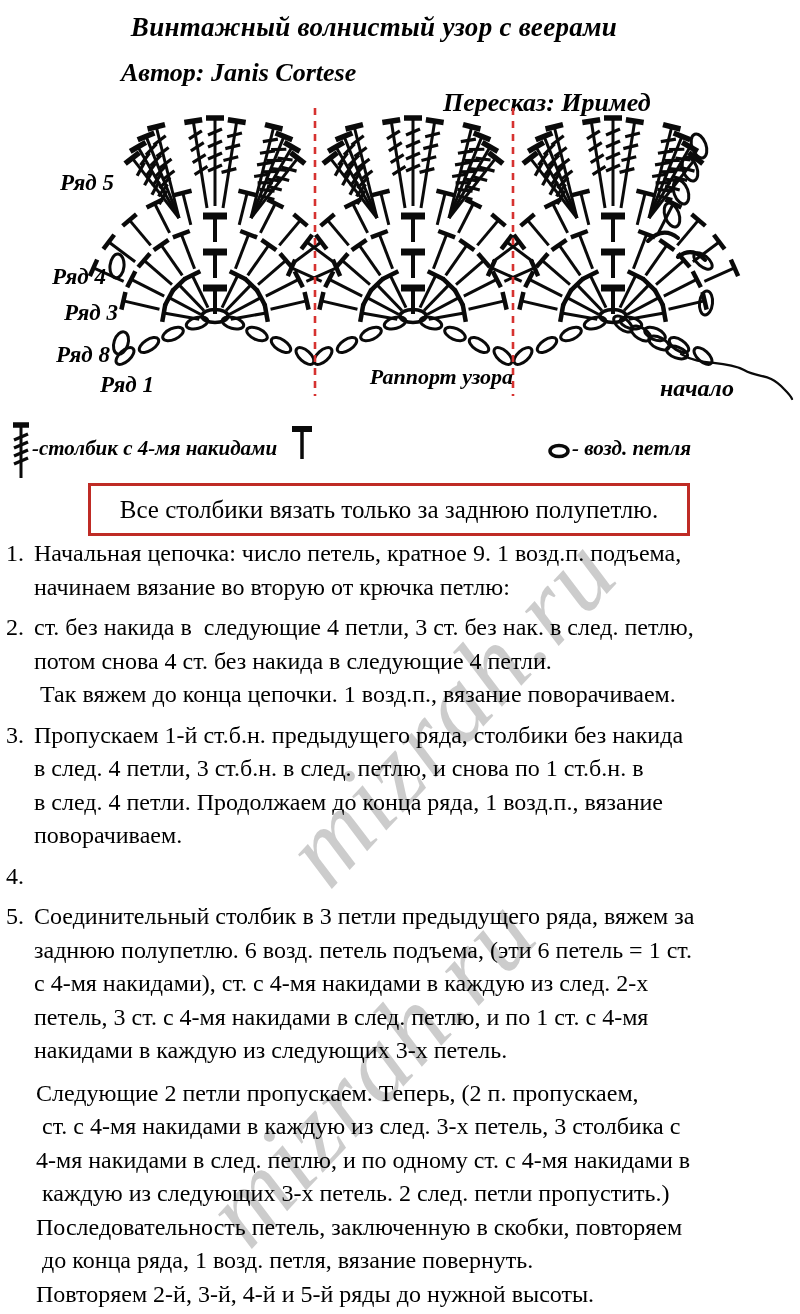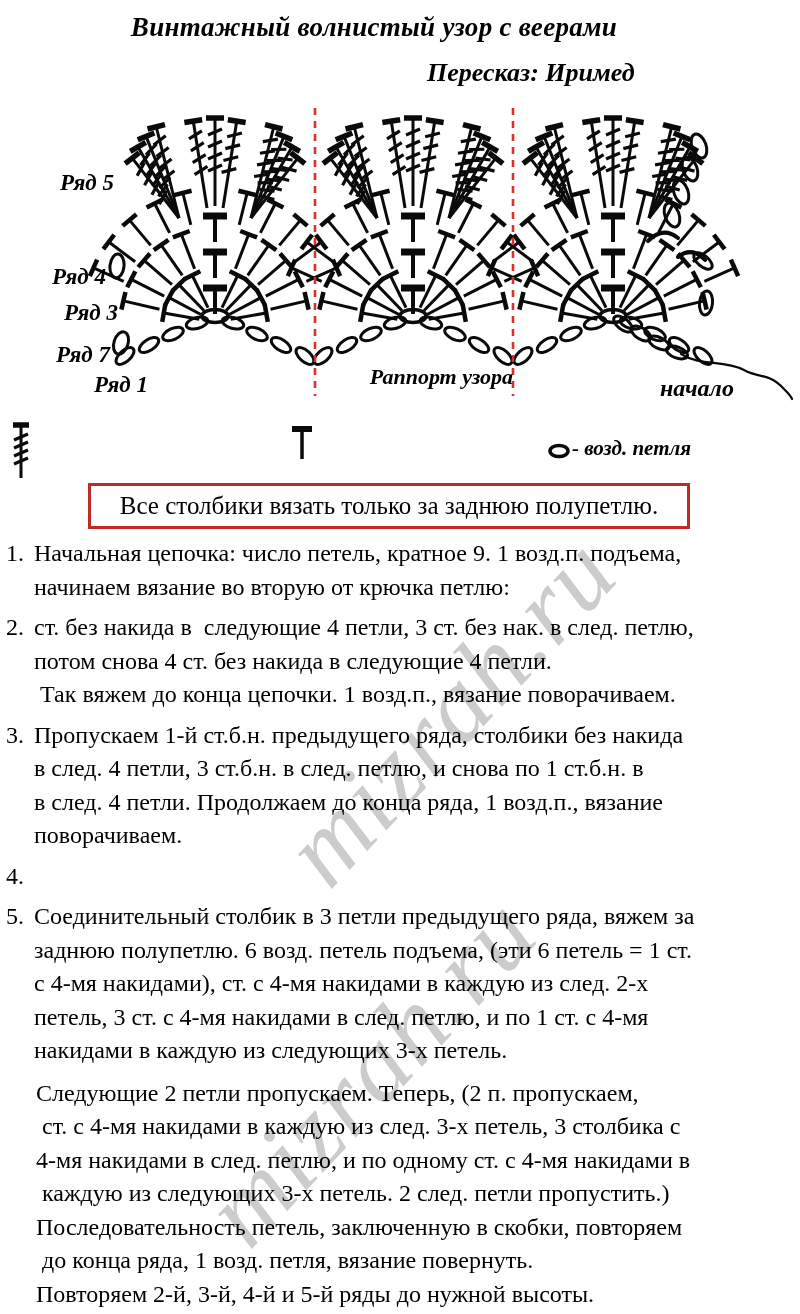--- a/index.html
+++ b/index.html
@@ -10,40 +10,40 @@
     font-family:"Liberation Serif", serif;
   }
   .abs { position:absolute; }
   
   #title {
     top:12px; left:0; width:748px; text-align:center;
     font-size:27px; font-weight:bold; font-style:italic; letter-spacing:.3px;
   }
   .byline { top:58px; font-size:26px; font-weight:bold; font-style:italic; }
   #byline-author { left:121px; }
-  #byline-retold { left:427px; }
+  #byline-retold { left:443px;margin-top:30px; }
   
   #chart-svg { top:0; left:0; }
   .row-label { font-size:23px; font-weight:bold; font-style:italic; white-space:nowrap;margin-top:8px; }
   #row-label-5 { top:162px; left:60px; }
   #row-label-4 { top:256px; left:52px; }
   #row-label-3 { top:292px; left:64px; }
   #row-label-2 { top:334px; left:56px; }
-  #row-label-1 { top:364px; left:94px; }
+  #row-label-1 { top:364px; left:100px; }
   #repeat-label { top:364px; left:315px; width:198px; text-align:right;
     font-size:22px; font-weight:bold; font-style:italic; }
   #start-label { top:375px; left:660px; font-size:24px; font-weight:bold; font-style:italic;text-align:center; }
   
   .legend-label { top:436px; font-size:21px; font-weight:bold; font-style:italic; white-space:nowrap; }
   #legend-label-0 { left:32px; }
   #legend-label-1 { left:315px; }
   #legend-label-2 { left:572px; }
   
   #note-box {
-    top:483px; left:88px; width:602px; height:46px;
+    top:483px; left:88px; width:602px; height:53px;
     border:3px solid #bf2b25; display:flex; align-items:center; justify-content:center;
   }
   #note-text { font-size:25px; white-space:nowrap; }
   
   #instructions { top:537px; left:0; width:798px; font-size:24px; line-height:33.5px; z-index:2; }
   .instr-item { display:flex; margin-bottom:7px; }
   .instr-num { width:34px; padding-left:6px; flex:none; }
   .instr-text { white-space:pre; }
   .para { padding-left:36px; white-space:pre; }
   #para-0 { margin-top:9px; }
@@ -57,20 +57,21 @@
 </style>
 </head>
 <body>
 
 <div id="page">
 
   <div class="abs watermark" id="watermark-1">mizrah.ru</div>
   <div class="abs watermark" id="watermark-2">mizrah.ru</div>
 
   <div class="abs" id="title">Винтажный волнистый узор с веерами</div>
+  <div class="abs byline" id="byline-author">Автор: Janis Cortese</div>
   <div class="abs byline" id="byline-retold">Пересказ: Иримед</div>
 
   <svg class="abs" id="chart-svg" width="800" height="480" viewBox="0 0 800 480">
       <g>
         <line x1="222.01393834862523" y1="307.61929525921335" x2="237.79529963303202" y2="275.26270959244334" stroke="#0a0a0a" stroke-width="3"></line>
         <line x1="229.70615321633952" y1="271.31736927134165" x2="245.88444604972452" y2="279.20804991354504" stroke="#0a0a0a" stroke-width="4.5"></line>
         <line x1="207.98606165137477" y1="307.61929525921335" x2="192.20470036696798" y2="275.26270959244334" stroke="#0a0a0a" stroke-width="3"></line>
         <line x1="184.11555395027548" y1="279.20804991354504" x2="200.29384678366048" y2="271.31736927134165" stroke="#0a0a0a" stroke-width="4.5"></line>
         <line x1="226.11453392734396" y1="310.49056319458157" x2="251.12223526386785" y2="284.5943303823901" stroke="#0a0a0a" stroke-width="3"></line>
         <line x1="244.64817706082" y1="278.34240504825914" x2="257.5962934669157" y2="290.8462557165211" stroke="#0a0a0a" stroke-width="4.5"></line>
@@ -516,25 +517,26 @@
         <line x1="14" y1="464" x2="28" y2="458" stroke="#0a0a0a" stroke-width="3.2"></line>
         <line x1="302" y1="429" x2="302" y2="459" stroke="#0a0a0a" stroke-width="3.5"></line>
         <line x1="292" y1="429" x2="312" y2="429" stroke="#0a0a0a" stroke-width="6"></line>
         <ellipse cx="0" cy="0" rx="9" ry="5.5" fill="none" stroke="#0a0a0a" stroke-width="3.5" transform="translate(559 451) rotate(0)"></ellipse>
       </g>
     </svg>
 
   <div class="abs row-label" id="row-label-5">Ряд 5</div>
   <div class="abs row-label" id="row-label-4">Ряд 4</div>
   <div class="abs row-label" id="row-label-3">Ряд 3</div>
-  <div class="abs row-label" id="row-label-2">Ряд 7</div>
+  <div class="abs row-label" id="row-label-2">Ряд 8</div>
   <div class="abs row-label" id="row-label-1">Ряд 1</div>
   <div class="abs" id="repeat-label">Раппорт узора</div>
   <div class="abs" id="start-label">начало</div>
 
+  <div class="abs legend-label" id="legend-label-0">-столбик с 4-мя накидами</div>
   <div class="abs legend-label" id="legend-label-2">- возд. петля</div>
 
   <div class="abs" id="note-box">
     <span id="note-text">Все столбики вязать только за заднюю полупетлю.</span>
   </div>
 
   <div class="abs" id="instructions">
     <div class="instr-item">
       <span class="instr-num">1.</span>
       <div class="instr-text">Начальная цепочка: число петель, кратное 9. 1 возд.п. подъема,

